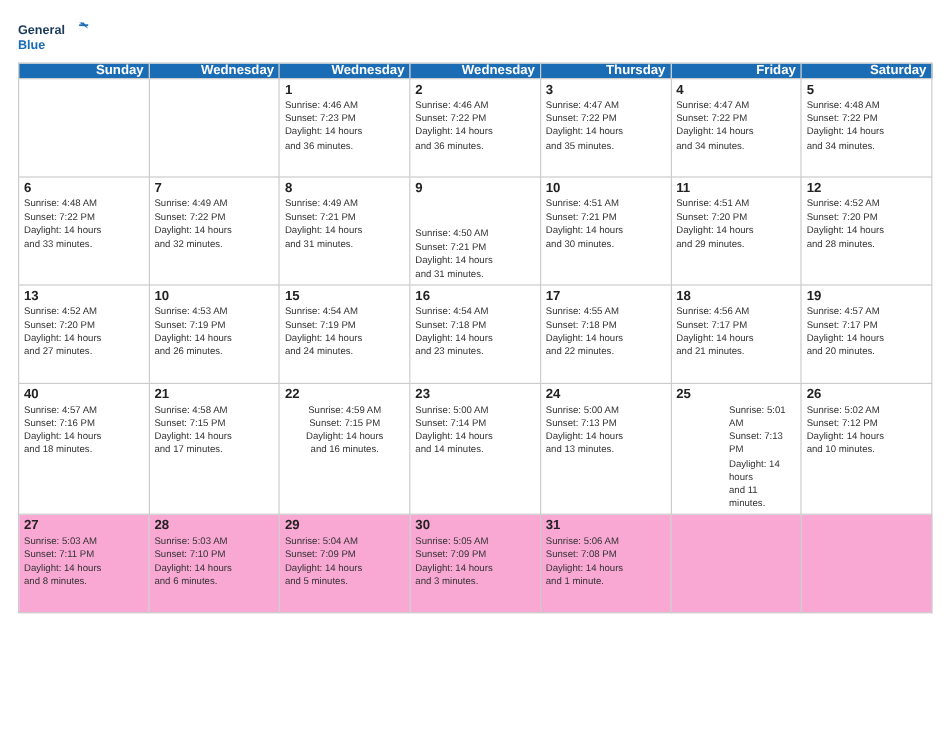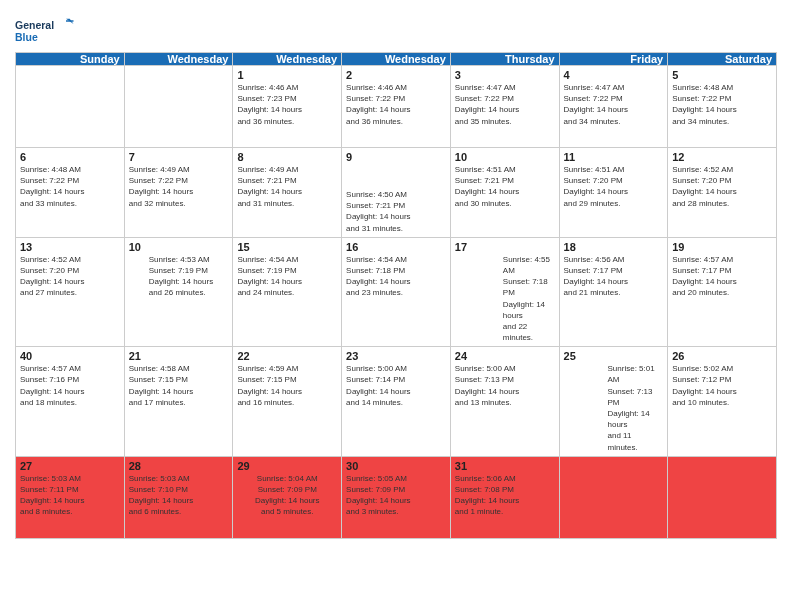--- a/index.html
+++ b/index.html
@@ -55,21 +55,21 @@
     .calendar tbody td {
       vertical-align: top;
       border: 1px solid #ccc;
       padding: 3px 4px;
       height: 82px;
       background: #fff;
       font-size: 8.5px;
       color: #333;
     }
     .calendar tbody tr:last-child td {
-      background: #ef4444;
+      background: #f9a8d4;
     }
     .day-number {
       font-size: 11px;
       font-weight: bold;
       color: #222;
       display: block;
       margin-bottom: 1px;
     }
     .day-info {
       font-size: 8px;
@@ -205,42 +205,42 @@
         <tr>
           <td>
             <span class="day-number">13</span>
             <div class="day-info" style="white-space: pre-line;">Sunrise: 4:52 AM
 Sunset: 7:20 PM
 Daylight: 14 hours
 and 27 minutes.</div>
           </td>
           <td>
             <span class="day-number">10</span>
-            <div class="day-info" style="white-space: pre-line; margin-left: 20px;">Sunrise: 4:53 AM
+            <div class="day-info" style="white-space: pre-line;">Sunrise: 4:53 AM
 Sunset: 7:19 PM
 Daylight: 14 hours
 and 26 minutes.</div>
           </td>
           <td>
             <span class="day-number">15</span>
             <div class="day-info" style="white-space: pre-line;">Sunrise: 4:54 AM
 Sunset: 7:19 PM
 Daylight: 14 hours
 and 24 minutes.</div>
           </td>
           <td>
             <span class="day-number">16</span>
             <div class="day-info" style="white-space: pre-line;">Sunrise: 4:54 AM
 Sunset: 7:18 PM
 Daylight: 14 hours
 and 23 minutes.</div>
           </td>
           <td>
             <span class="day-number">17</span>
-            <div class="day-info" style="white-space: pre-line; margin-left: 48px;">Sunrise: 4:55 AM
+            <div class="day-info" style="white-space: pre-line;">Sunrise: 4:55 AM
 Sunset: 7:18 PM
 Daylight: 14 hours
 and 22 minutes.</div>
           </td>
           <td>
             <span class="day-number">18</span>
             <div class="day-info" style="white-space: pre-line;">Sunrise: 4:56 AM
 Sunset: 7:17 PM
 Daylight: 14 hours
 and 21 minutes.</div>
@@ -263,21 +263,21 @@
           </td>
           <td>
             <span class="day-number">21</span>
             <div class="day-info" style="white-space: pre-line;">Sunrise: 4:58 AM
 Sunset: 7:15 PM
 Daylight: 14 hours
 and 17 minutes.</div>
           </td>
           <td>
             <span class="day-number">22</span>
-            <div class="day-info" style="white-space: pre-line;">Sunrise: 4:59 AM
+            <div class="day-info" style="white-space: pre-line; text-align: center;">Sunrise: 4:59 AM
 Sunset: 7:15 PM
 Daylight: 14 hours
 and 16 minutes.</div>
           </td>
           <td>
             <span class="day-number">23</span>
             <div class="day-info" style="white-space: pre-line;">Sunrise: 5:00 AM
 Sunset: 7:14 PM
 Daylight: 14 hours
 and 14 minutes.</div>
@@ -314,21 +314,21 @@
           </td>
           <td>
             <span class="day-number">28</span>
             <div class="day-info" style="white-space: pre-line;">Sunrise: 5:03 AM
 Sunset: 7:10 PM
 Daylight: 14 hours
 and 6 minutes.</div>
           </td>
           <td>
             <span class="day-number">29</span>
-            <div class="day-info" style="white-space: pre-line; text-align: center;">Sunrise: 5:04 AM
+            <div class="day-info" style="white-space: pre-line;">Sunrise: 5:04 AM
 Sunset: 7:09 PM
 Daylight: 14 hours
 and 5 minutes.</div>
           </td>
           <td>
             <span class="day-number">30</span>
             <div class="day-info" style="white-space: pre-line;">Sunrise: 5:05 AM
 Sunset: 7:09 PM
 Daylight: 14 hours
 and 3 minutes.</div>

